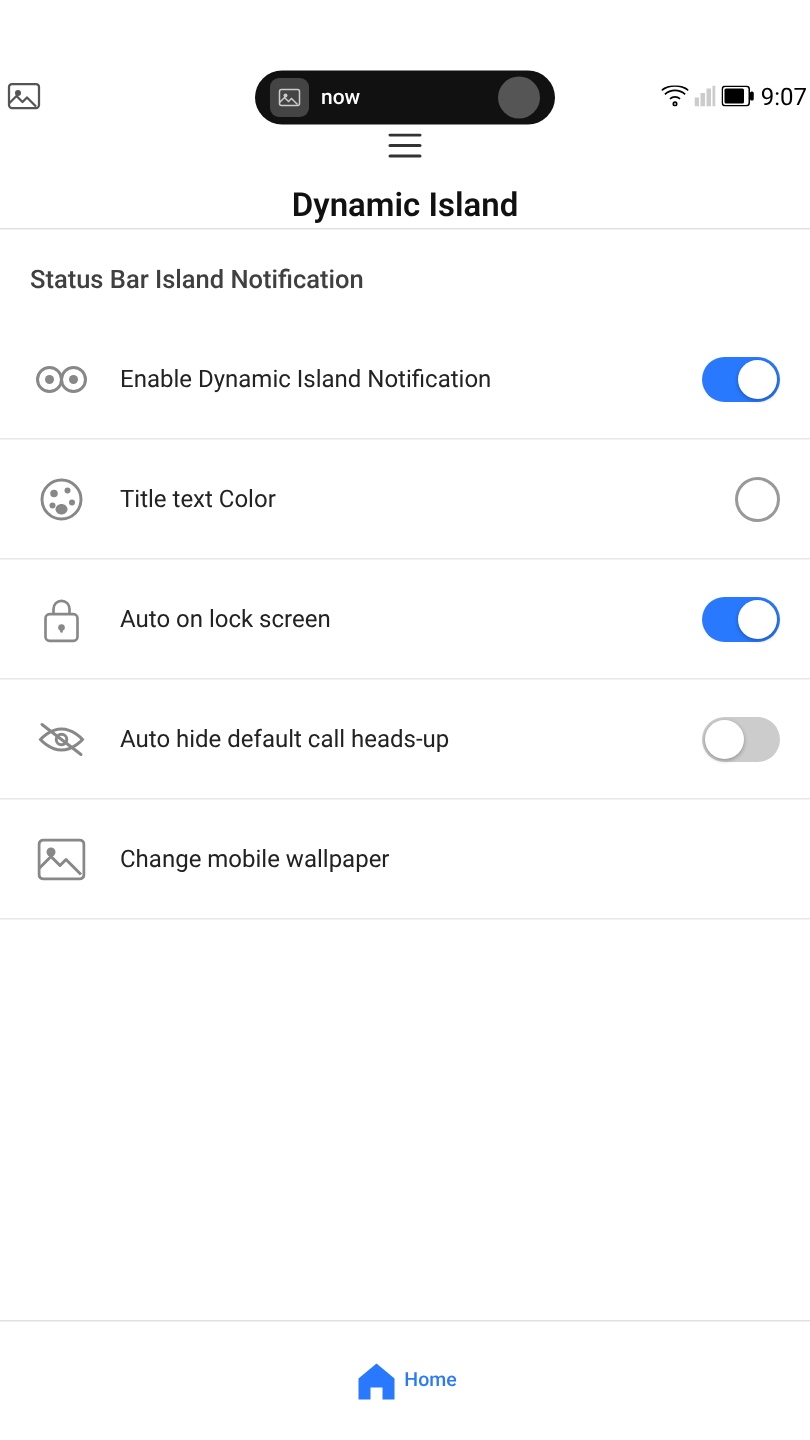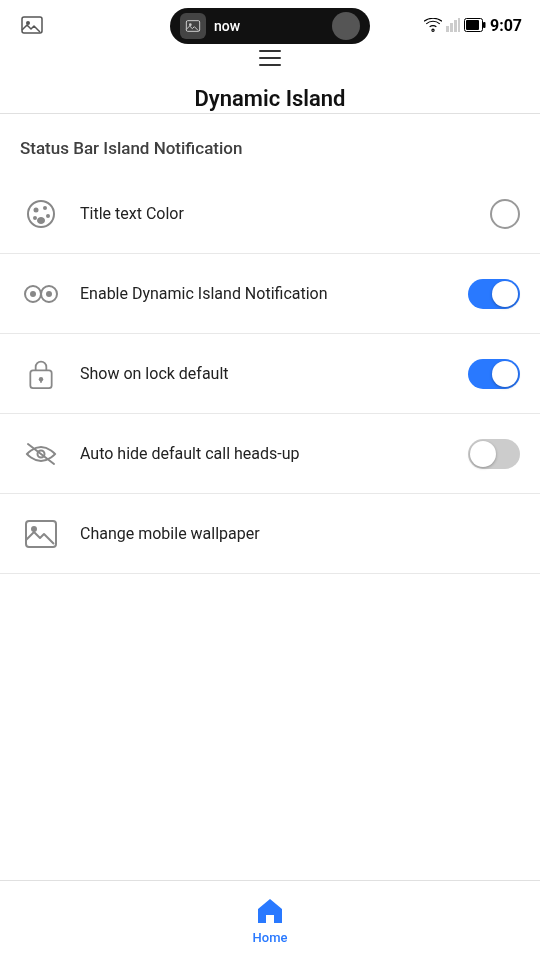--- a/index.html
+++ b/index.html
@@ -14,22 +14,23 @@
     }
 
     
     .status-bar {
       width: 100%;
       height: 50px;
       background: #fff;
       display: flex;
       align-items: center;
       justify-content: space-between;
-      padding: 0 18px;
+      padding: 0 2px;
       position: relative;
+      margin-top: 39px;
     }
 
     .status-bar-left {
       display: flex;
       align-items: center;
     }
 
     .status-bar-icon {
       width: 28px;
       height: 28px;
@@ -79,21 +80,21 @@
     }
 
     .status-bar-right {
       display: flex;
       align-items: center;
       gap: 4px;
     }
 
     .status-time {
       font-size: 16px;
-      font-weight: 700;
+      font-weight: 400;
       color: #000;
     }
 
     
     .app-header {
       width: 100%;
       height: 64px;
       background: #fff;
       border-bottom: 1px solid #e0e0e0;
       display: flex;
@@ -218,21 +219,21 @@
       height: 80px;
       background: #fff;
       border-top: 1px solid #e0e0e0;
       display: flex;
       align-items: center;
       justify-content: center;
     }
 
     .nav-item {
       display: flex;
-      flex-direction: column;
+      flex-direction: row;
       align-items: center;
       gap: 4px;
       cursor: pointer;
     }
 
     .nav-label {
       font-size: 13px;
       color: #2979ff;
       font-weight: 500;
     }
@@ -301,61 +302,61 @@
     <div class="hamburger-line"></div>
     <div class="hamburger-line"></div>
     <div class="hamburger-line"></div>
   </div>
   <span class="header-title">Dynamic Island</span>
 </div>
 
 <div class="section-label">Status Bar Island Notification</div>
 
 <div class="settings-list">
+
+  <div class="settings-item">
+    <div class="item-icon-wrap">
+      <svg width="36" height="20" viewBox="0 0 36 20">
+        <circle cx="10" cy="10" r="8" fill="none" stroke="#888" stroke-width="2"></circle>
+        <circle cx="10" cy="10" r="3" fill="#888"></circle>
+        <circle cx="26" cy="10" r="8" fill="none" stroke="#888" stroke-width="2"></circle>
+        <circle cx="26" cy="10" r="3" fill="#888"></circle>
+      </svg>
+    </div>
+    <span class="item-label">Enable Dynamic Island Notification</span>
+    <div class="toggle on">
+      <div class="toggle-thumb"></div>
+    </div>
+  </div>
 
   <div class="settings-item">
     <div class="item-icon-wrap">
       <svg width="32" height="32" viewBox="0 0 32 32">
         <circle cx="16" cy="16" r="13" fill="none" stroke="#888" stroke-width="2"></circle>
         <circle cx="11" cy="12" r="2.5" fill="#888"></circle>
         <circle cx="20" cy="10" r="2" fill="#888"></circle>
         <circle cx="23" cy="18" r="2" fill="#888"></circle>
         <circle cx="10" cy="20" r="2" fill="#888"></circle>
         <path d="M16 26c2 0 4-1.5 4-3.5S18 19 16 19s-4 1.5-4 3.5S14 26 16 26z" fill="#888"></path>
       </svg>
     </div>
     <span class="item-label">Title text Color</span>
     <div class="color-circle"></div>
   </div>
 
   <div class="settings-item">
     <div class="item-icon-wrap">
-      <svg width="36" height="20" viewBox="0 0 36 20">
-        <circle cx="10" cy="10" r="8" fill="none" stroke="#888" stroke-width="2"></circle>
-        <circle cx="10" cy="10" r="3" fill="#888"></circle>
-        <circle cx="26" cy="10" r="8" fill="none" stroke="#888" stroke-width="2"></circle>
-        <circle cx="26" cy="10" r="3" fill="#888"></circle>
-      </svg>
-    </div>
-    <span class="item-label">Enable Dynamic Island Notification</span>
-    <div class="toggle on">
-      <div class="toggle-thumb"></div>
-    </div>
-  </div>
-
-  <div class="settings-item">
-    <div class="item-icon-wrap">
       <svg width="28" height="32" viewBox="0 0 28 36">
         <rect x="2" y="14" width="24" height="20" rx="3" fill="none" stroke="#888" stroke-width="2"></rect>
         <path d="M8 14V10a6 6 0 0 1 12 0v4" stroke="#888" stroke-width="2" fill="none"></path>
         <circle cx="14" cy="24" r="2.5" fill="#888"></circle>
         <rect x="13" y="24" width="2" height="4" rx="1" fill="#888"></rect>
       </svg>
     </div>
-    <span class="item-label">Show on lock default</span>
+    <span class="item-label">Auto on lock screen</span>
     <div class="toggle on">
       <div class="toggle-thumb"></div>
     </div>
   </div>
 
 
   <div class="settings-item">
     <div class="item-icon-wrap">
       <svg width="34" height="24" viewBox="0 0 34 24">
         <path d="M17 5C9 5 3 12 3 12s6 7 14 7 14-7 14-7S25 5 17 5z" fill="none" stroke="#888" stroke-width="2"></path>

